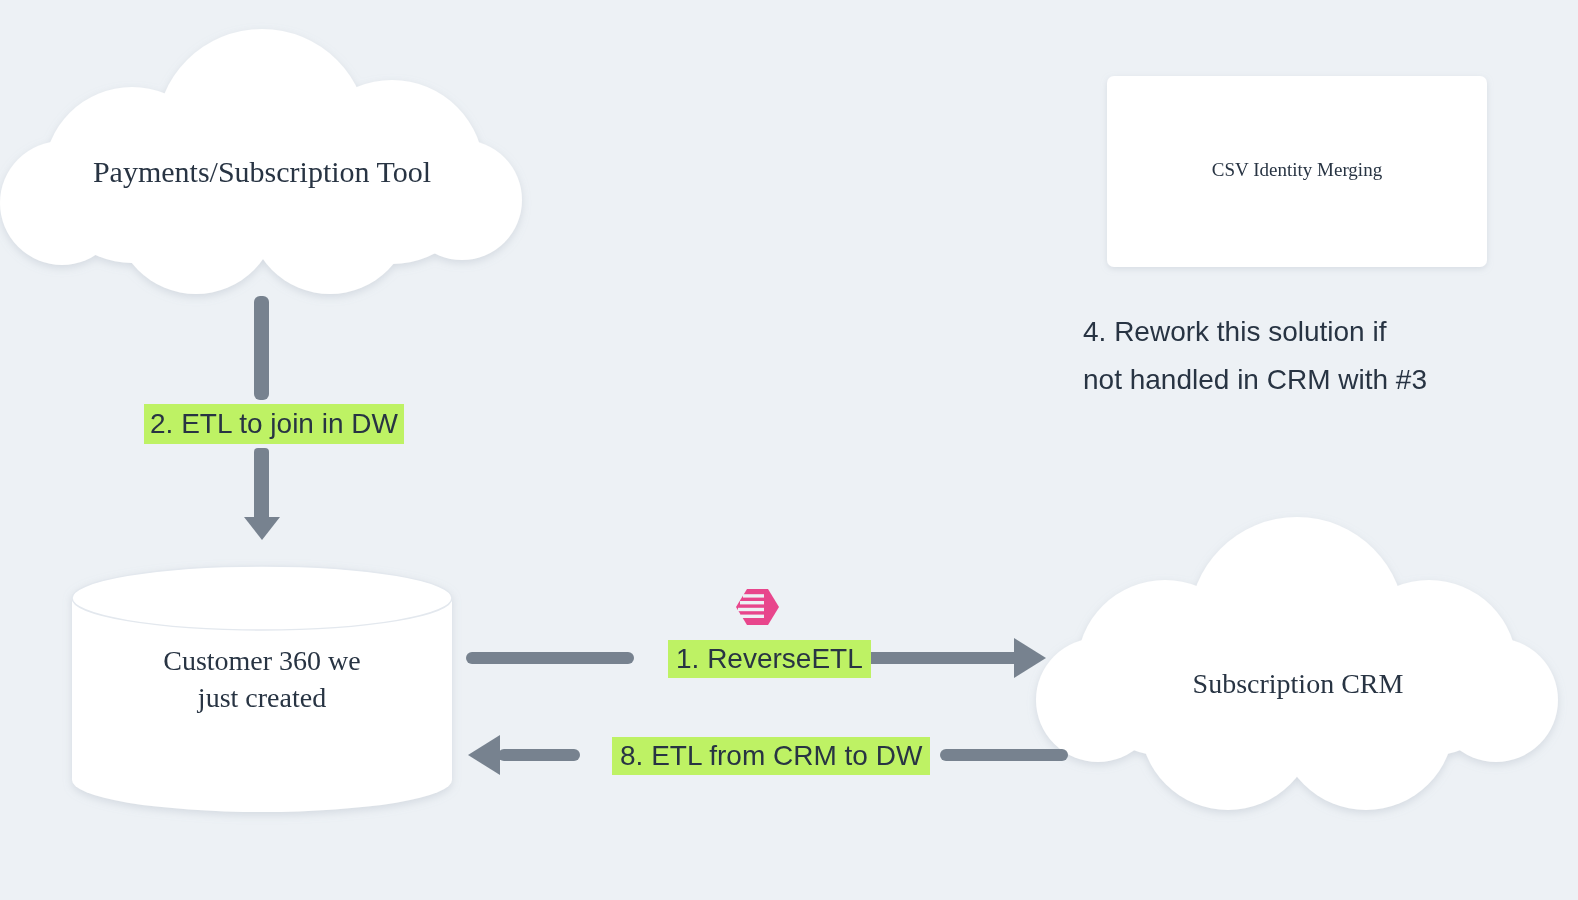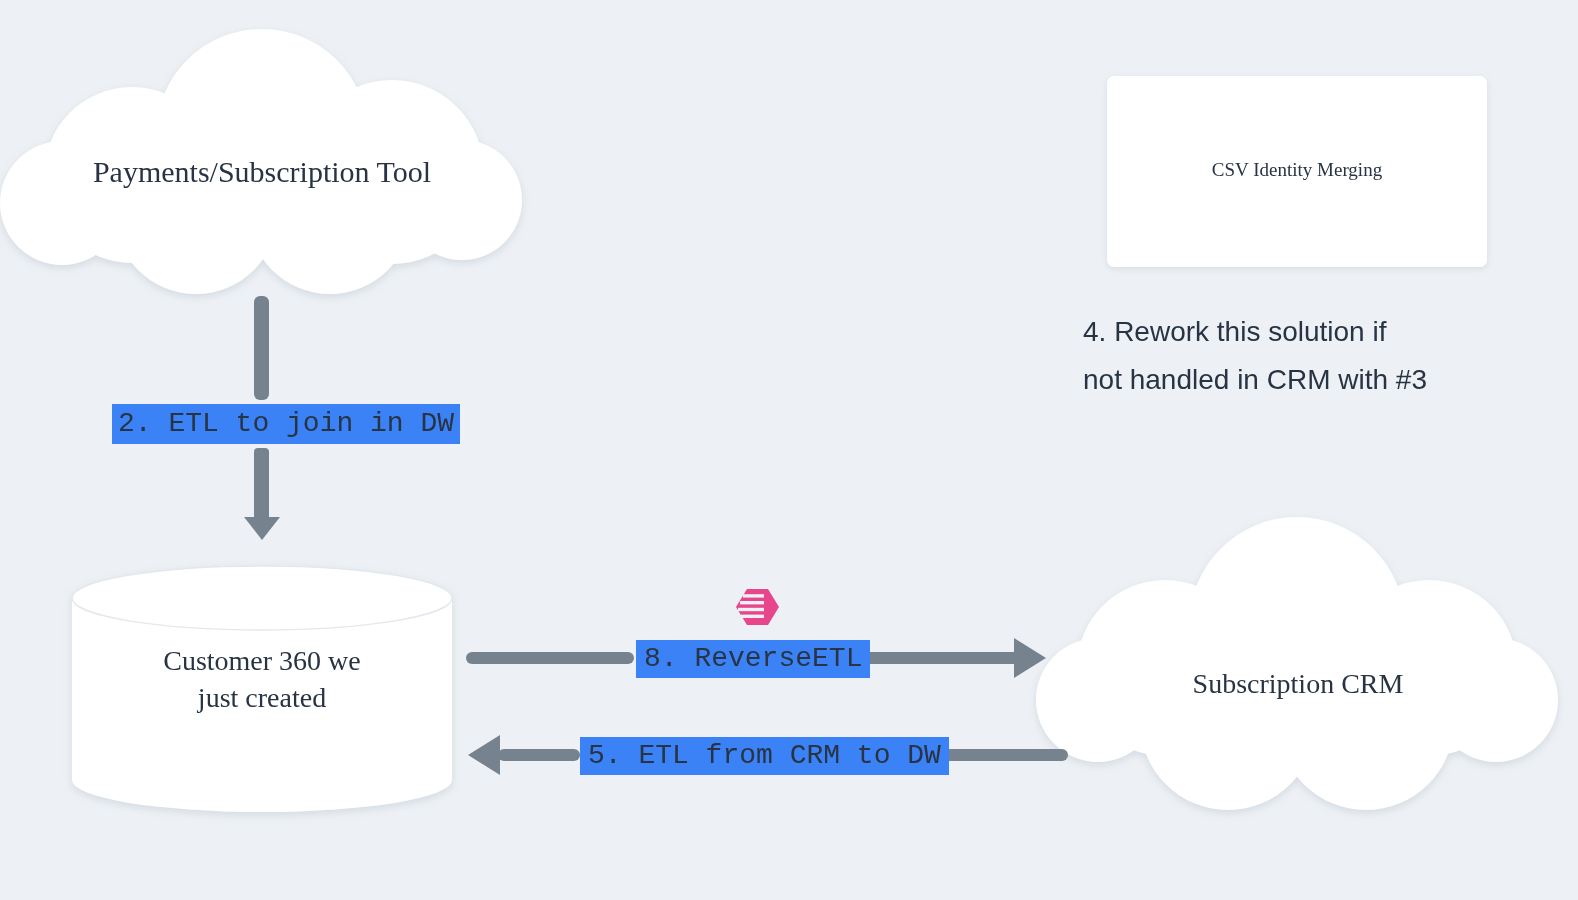--- a/index.html
+++ b/index.html
@@ -26,25 +26,26 @@
     color: #283443;
     font-family: Liberation Serif, serif;
     text-align: center;
     line-height: 1.32;
     white-space: pre-line;
     pointer-events: none;
   }
   .edge-label {
     position: absolute;
     color: #283443;
-    font-family: Liberation Mono, monospace;
-    background: #3b82f6;
+    font-family: Liberation Sans, sans-serif;
+    background: #bef264;
     text-align: center;
     line-height: 1.3;
     white-space: nowrap;
+    margin-left: 32px;
   }
   #label-payments {
     left: 20px;
     top: 152px;
     width: 484px;
     font-size: 30px;
   }
   #label-csv {
     left: 1107px;
     top: 157px;
@@ -182,18 +183,18 @@
 
 <div class="node-label" id="label-csv">CSV Identity Merging</div>
 
 <div class="node-label" id="label-customer360">Customer 360 we
 just created</div>
 
 <div class="node-label" id="label-crm">Subscription CRM</div>
 
 <div class="edge-label" id="label-etl-join">2. ETL to join in DW</div>
 
-<div class="edge-label" id="label-reverse-etl">8. ReverseETL</div>
-
-<div class="edge-label" id="label-etl-crm-dw">5. ETL from CRM to DW</div>
+<div class="edge-label" id="label-reverse-etl">1. ReverseETL</div>
+
+<div class="edge-label" id="label-etl-crm-dw">8. ETL from CRM to DW</div>
 
 <div id="annotation-rework">4. Rework this solution if
 not handled in CRM with #3</div>
 
 </body></html>

